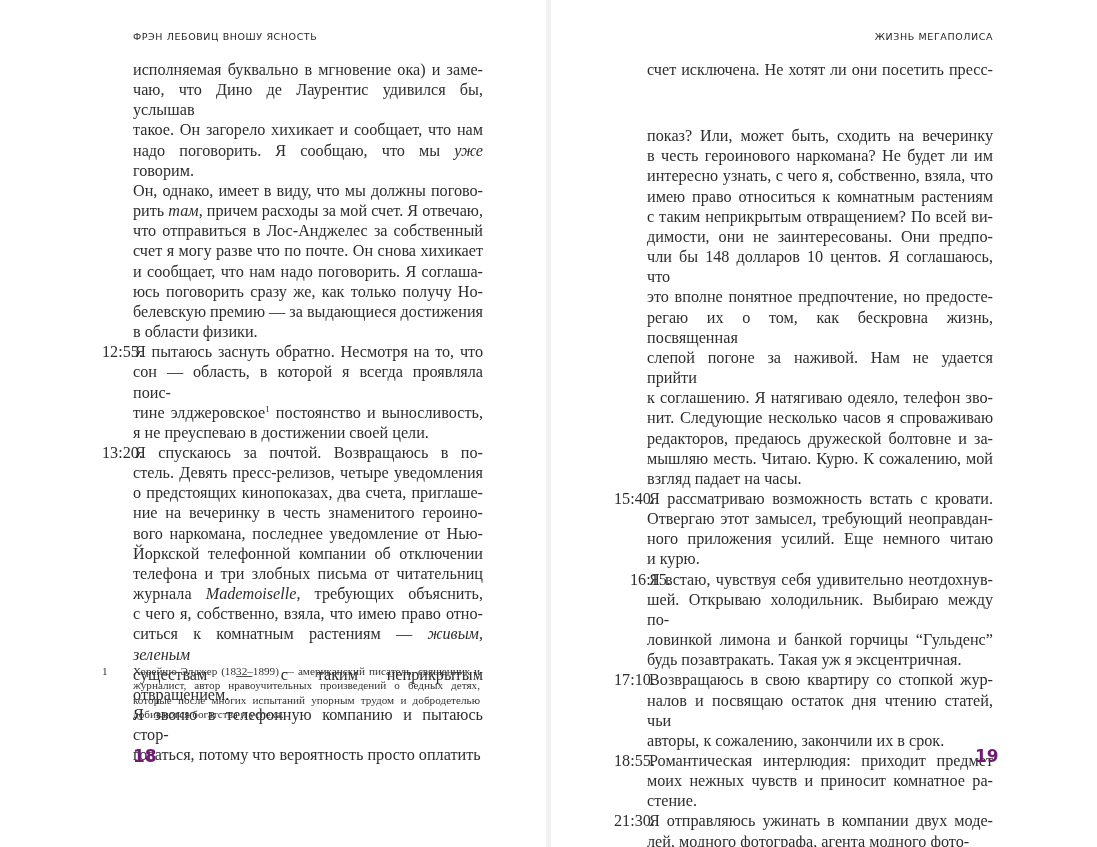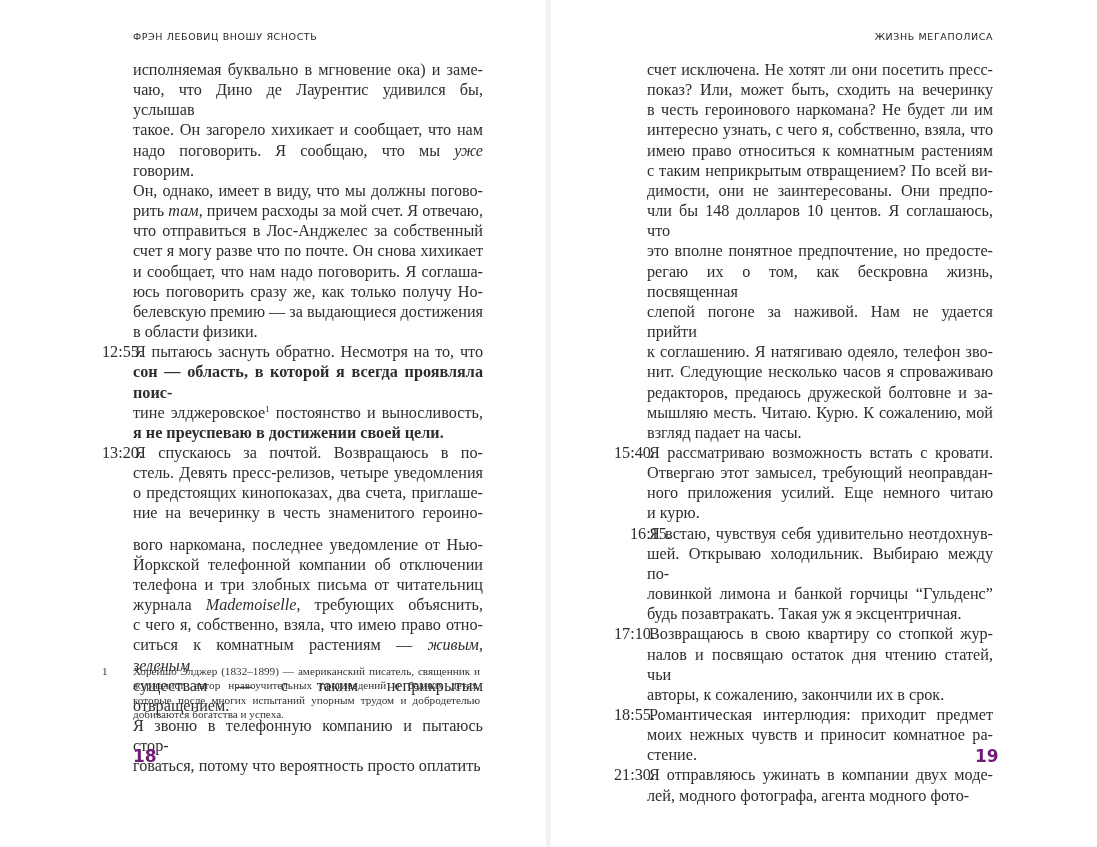--- a/index.html
+++ b/index.html
@@ -96,42 +96,42 @@
         <span style="display: block; text-align: justify; text-align-last: justify; white-space: normal;">белевскую премию — за выдающиеся достижения</span>
       </div>
       <div style="position: relative; padding-left: 31px; white-space: nowrap;">
         <span style="display: block;">в области физики.</span>
       </div>
       <div style="position: relative; padding-left: 31px; white-space: nowrap;">
         <span class="time" style="position: absolute; left: 0px;">12:55.</span>
         <span style="display: block; text-align: justify; text-align-last: justify; white-space: normal; margin-left: 2px;">Я пытаюсь заснуть обратно. Несмотря на то, что</span>
       </div>
       <div style="position: relative; padding-left: 31px; white-space: nowrap;">
-        <span style="display: block; text-align: justify; text-align-last: justify; white-space: normal; font-weight: bold;">сон — область, в которой я всегда проявляла поис-</span>
+        <span style="display: block; text-align: justify; text-align-last: justify; white-space: normal;">сон — область, в которой я всегда проявляла поис-</span>
       </div>
       <div style="position: relative; padding-left: 31px; white-space: nowrap;">
         <span style="display: block; text-align: justify; text-align-last: justify; white-space: normal;">тине элджеровское<sup>1</sup> постоянство и выносливость,</span>
       </div>
-      <div style="position: relative; padding-left: 31px; white-space: nowrap; font-weight: bold;">
+      <div style="position: relative; padding-left: 31px; white-space: nowrap;">
         <span style="display: block;">я не преуспеваю в достижении своей цели.</span>
       </div>
       <div style="position: relative; padding-left: 31px; white-space: nowrap;">
         <span class="time" style="position: absolute; left: 0px;">13:20.</span>
         <span style="display: block; text-align: justify; text-align-last: justify; white-space: normal; margin-left: 2px;">Я спускаюсь за почтой. Возвращаюсь в по-</span>
       </div>
       <div style="position: relative; padding-left: 31px; white-space: nowrap;">
         <span style="display: block; text-align: justify; text-align-last: justify; white-space: normal;">стель. Девять пресс-релизов, четыре уведомления</span>
       </div>
       <div style="position: relative; padding-left: 31px; white-space: nowrap;">
         <span style="display: block; text-align: justify; text-align-last: justify; white-space: normal;">о предстоящих кинопоказах, два счета, приглаше-</span>
       </div>
       <div style="position: relative; padding-left: 31px; white-space: nowrap;">
         <span style="display: block; text-align: justify; text-align-last: justify; white-space: normal;">ние на вечеринку в честь знаменитого героино-</span>
       </div>
-      <div style="position: relative; padding-left: 31px; white-space: nowrap; margin-top: 11px;">
+      <div style="position: relative; padding-left: 31px; white-space: nowrap;">
         <span style="display: block; text-align: justify; text-align-last: justify; white-space: normal;">вого наркомана, последнее уведомление от Нью-</span>
       </div>
       <div style="position: relative; padding-left: 31px; white-space: nowrap;">
         <span style="display: block; text-align: justify; text-align-last: justify; white-space: normal;">Йоркской телефонной компании об отключении</span>
       </div>
       <div style="position: relative; padding-left: 31px; white-space: nowrap;">
         <span style="display: block; text-align: justify; text-align-last: justify; white-space: normal;">телефона и три злобных письма от читательниц</span>
       </div>
       <div style="position: relative; padding-left: 31px; white-space: nowrap;">
         <span style="display: block; text-align: justify; text-align-last: justify; white-space: normal;">журнала <em>Mademoiselle</em>, требующих объяснить,</span>
@@ -161,21 +161,21 @@
 
 <div class="page right">
   <div class="running-head">
     <span>Жизнь мегаполиса</span>
   </div>
   <div class="body-text" id="right-body">
       <div style="position: relative; padding-left: 33px; white-space: nowrap;">
         <span style="display: block; text-align: justify; text-align-last: justify; white-space: normal;">счет исключена. Не хотят ли они посетить пресс-</span>
       </div>
       <div style="position: relative; padding-left: 33px; white-space: nowrap;">
-        <span style="display: block; text-align: justify; text-align-last: justify; white-space: normal;">показ? Или, может быть, сходить на вечеринку</span>
+        <span style="display: block; text-align: justify; text-align-last: justify; white-space: normal; margin-top: 46px;">показ? Или, может быть, сходить на вечеринку</span>
       </div>
       <div style="position: relative; padding-left: 33px; white-space: nowrap;">
         <span style="display: block; text-align: justify; text-align-last: justify; white-space: normal;">в честь героинового наркомана? Не будет ли им</span>
       </div>
       <div style="position: relative; padding-left: 33px; white-space: nowrap;">
         <span style="display: block; text-align: justify; text-align-last: justify; white-space: normal;">интересно узнать, с чего я, собственно, взяла, что</span>
       </div>
       <div style="position: relative; padding-left: 33px; white-space: nowrap;">
         <span style="display: block; text-align: justify; text-align-last: justify; white-space: normal;">имею право относиться к комнатным растениям</span>
       </div>

